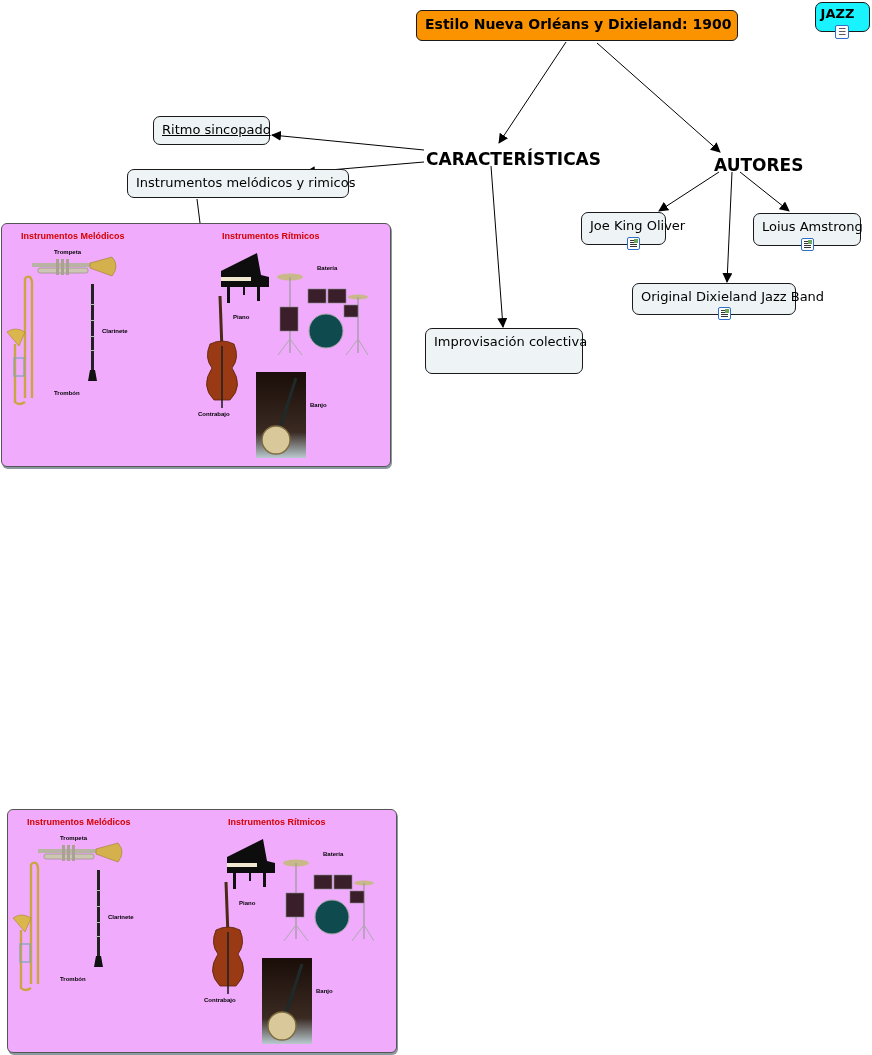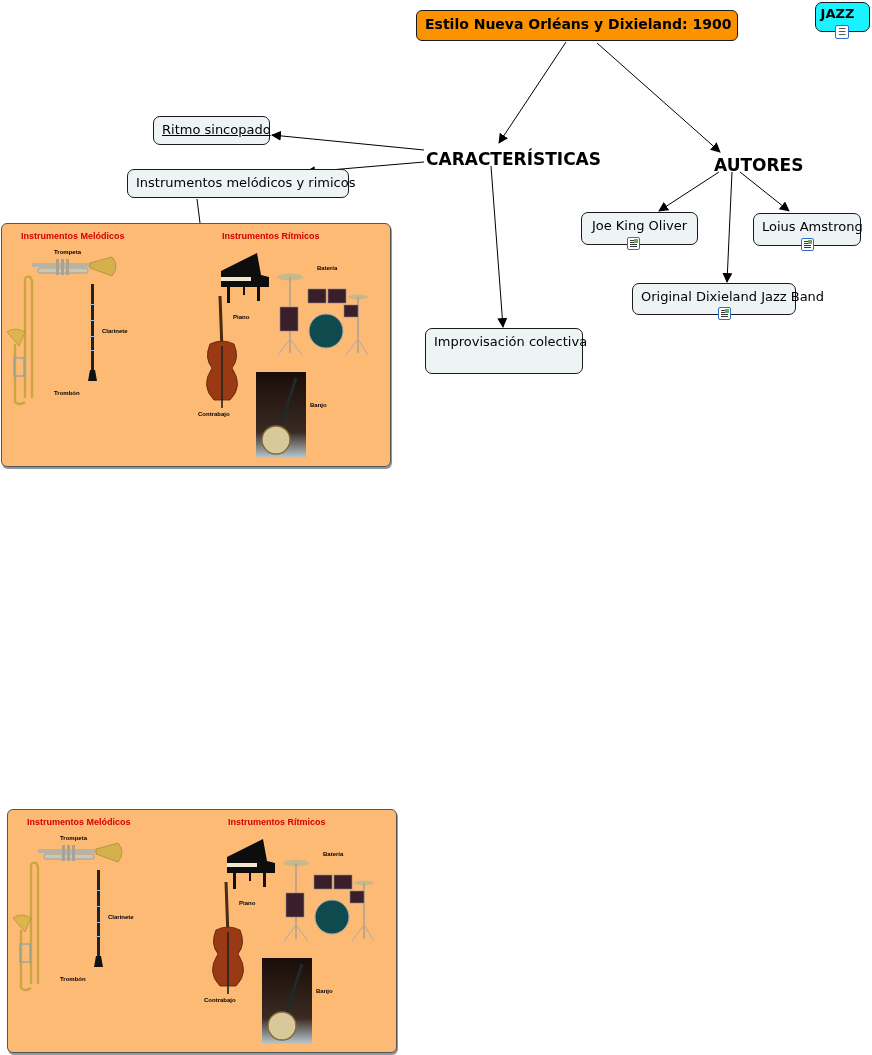--- a/index.html
+++ b/index.html
@@ -38,21 +38,21 @@
   .res-icon::after {
     content: ""; position: absolute; right: 1px; top: 1px; width: 4px; height: 4px;
     background: #6fa85a;
   }
   .map-icon {
     position: absolute; width: 14px; height: 14px; box-sizing: border-box;
     border: 1px solid #2f6fc8; background: #fff; border-radius: 2px;
     font-size: 9px; line-height: 12px; text-align: center; color: #223;
   }
   .panel {
-    position: absolute; box-sizing: border-box; background: #fdba74;
+    position: absolute; box-sizing: border-box; background: #f0abfc;
     border: 1px solid #555; border-radius: 6px; box-shadow: 1px 2px 0 #8a9a9e;
     overflow: hidden;
   }
   .panel-head {
     position: absolute; color: #d40000; font-weight: bold; font-size: 9px;
     font-family: "Liberation Sans", sans-serif; white-space: nowrap;
   }
   .inst-label {
     position: absolute; font-weight: bold; font-size: 6px; white-space: nowrap;
     font-family: "Liberation Sans", sans-serif;
@@ -94,21 +94,21 @@
 <div class="node" style="left:153px; top:116px; width:117px; height:29px;text-decoration:underline;">
   <span>Ritmo sincopado</span>
 </div>
 <div class="node" style="left:83px; top:169px; width:222px; height:29px;margin-left:44px;">
   <span>Instrumentos melódicos y rimicos</span>
 </div>
 <div class="node" style="left:425px; top:328px; width:158px; height:46px;">
   <span>Improvisación colectiva</span>
 </div>
 
-<div class="node" style="left:581px; top:212px; width:117px; height:33px;">
+<div class="node" style="left:581px; top:212px; width:85px; height:33px;">
   <span>Joe King Oliver</span>
 </div>
 <div class="res-icon" style="left:627px; top:237px;"></div>
 
 <div class="node" style="left:753px; top:213px; width:108px; height:33px;">
   <span>Loius Amstrong</span>
 </div>
 <div class="res-icon" style="left:801px; top:238px;"></div>
 
 <div class="node" style="left:632px; top:283px; width:164px; height:32px;">

